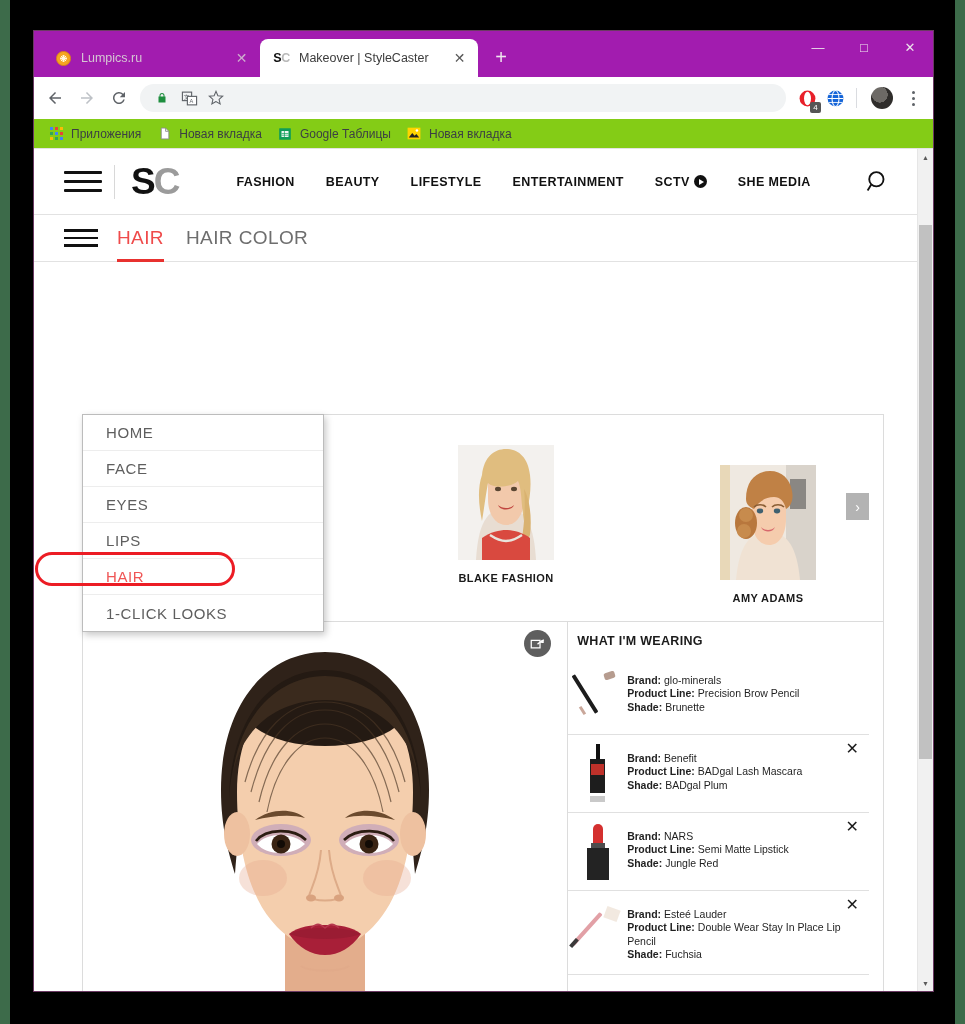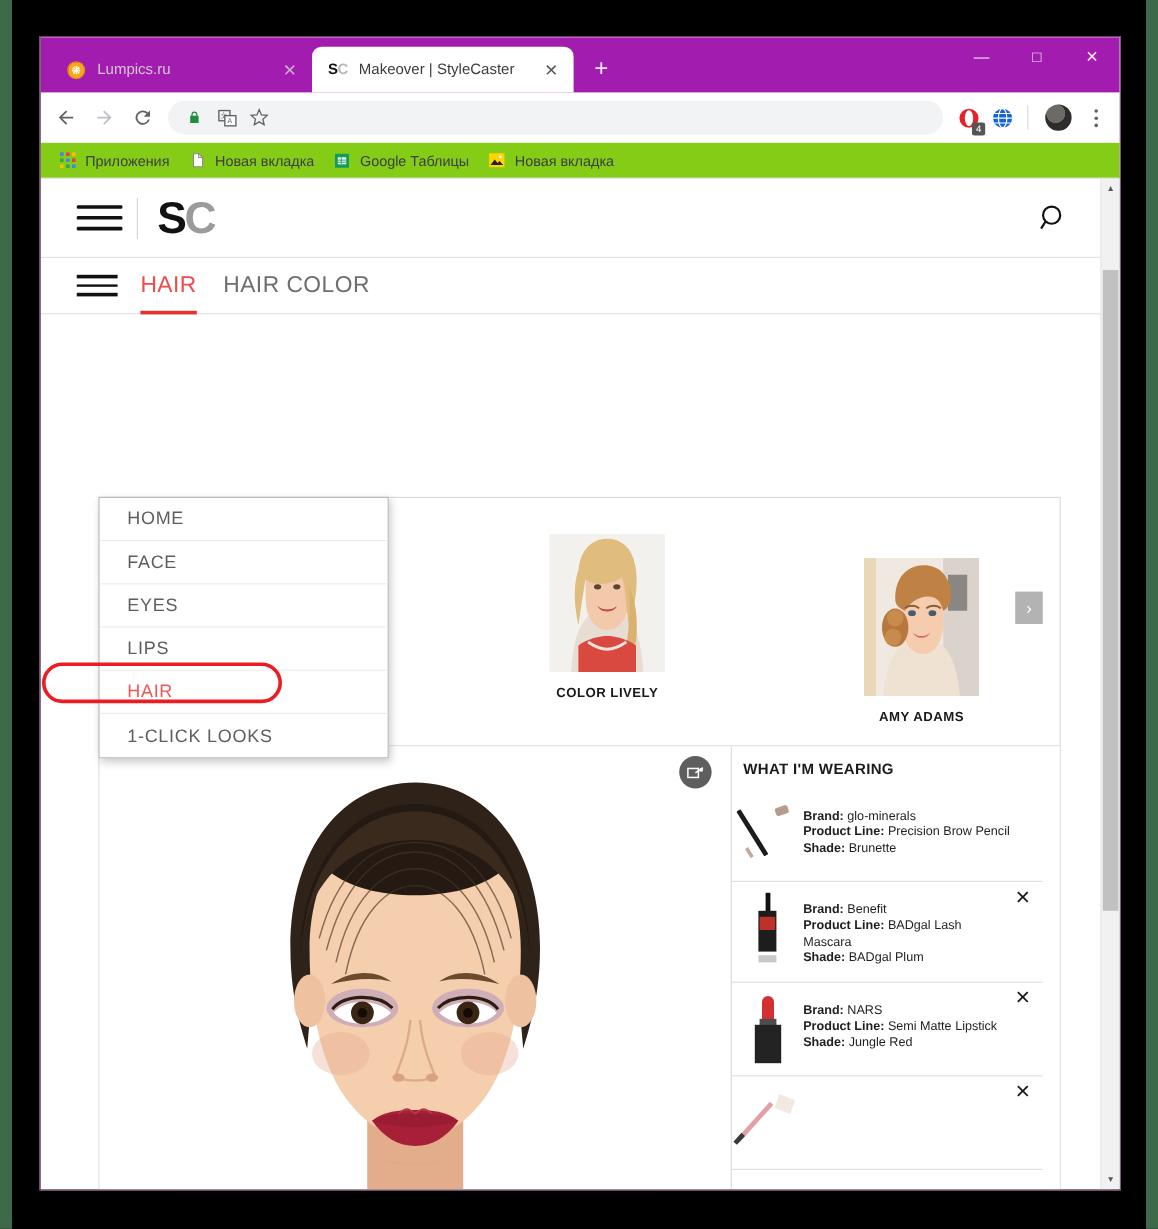--- a/index.html
+++ b/index.html
@@ -494,20 +494,41 @@
 
         <div class="site-header">
           <div class="hamburger">
               <i></i>
               <i></i>
               <i></i>
             </div>
           <div class="hdr-divider"></div>
           <div class="logo"><span class="s">S</span><span class="c">C</span></div>
 
+          <div class="mainnav">
+            <a>
+                <span>FASHION</span>
+              </a>
+            <a>
+                <span>BEAUTY</span>
+              </a>
+            <a>
+                <span>LIFESTYLE</span>
+              </a>
+            <a>
+                <span>ENTERTAINMENT</span>
+              </a>
+            <a>
+                <span>SCTV</span>
+                <span class="play-dot"></span>
+              </a>
+            <a>
+                <span>SHE MEDIA</span>
+              </a>
+          </div>
 
           <div class="search-btn">
             <svg width="26" height="26" viewBox="0 0 24 24">
                 <circle cx="10.5" cy="9.5" r="6.6" fill="none" stroke="#111" stroke-width="1.7"></circle>
                 <line x1="5.8" y1="14.4" x2="2.4" y2="19.8" stroke="#111" stroke-width="1.7"></line>
               </svg>
           </div>
         </div>
 
         <div class="subnav">
@@ -530,21 +551,21 @@
                 <path d="M30 28c0-14 8-22 18-22s18 8 18 22v26c0 16-8 26-18 26s-18-10-18-26z" fill="#f2c9ab"></path>
                 <path d="M24 30c2-18 12-26 24-26s22 8 24 26c2 16-2 34-6 46-3-16-2-32-6-40-6 6-24 8-30 2-2 10-4 26-6 38-3-14-5-32-0-46z" fill="#e0bd7f"></path>
                 <path d="M66 44c6 10 8 30 6 46-4 10-8 18-12 22 6-22 8-50 6-68z" fill="#d9b270"></path>
                 <ellipse cx="40" cy="44" rx="3" ry="2.2" fill="#5a4632"></ellipse>
                 <ellipse cx="56" cy="44" rx="3" ry="2.2" fill="#5a4632"></ellipse>
                 <path d="M40 60c4 4 12 4 16 0-2 6-14 6-16 0z" fill="#c0453f"></path>
                 <path d="M24 93c8-6 18-8 24-8s16 2 24 8v22H24z" fill="#d9493f"></path>
                 <path d="M32 90c6 4 10 6 16 6s10-2 16-6" fill="none" stroke="#e8e4dc" stroke-width="2.4"></path>
               </svg>
             </div>
-            <div class="nm">COLOR LIVELY</div>
+            <div class="nm">BLAKE FASHION</div>
           </div>
 
           <div class="celeb c2">
             <div class="thumb">
               <svg width="96" height="115" viewBox="0 0 96 115">
                 <rect width="96" height="115" fill="#efe9e1"></rect>
                 <rect x="66" y="0" width="30" height="115" fill="#d9d3cb"></rect>
                 <path d="M70 14h16v30H70z" fill="#3b3b3b" opacity=".5"></path>
                 <rect x="0" y="0" width="10" height="115" fill="#e8d8b8"></rect>
                 <path d="M16 115c3-32 12-48 32-48s29 16 32 48z" fill="#f0e2d3"></path>
@@ -692,20 +713,25 @@
 
               <div class="pitem">
                 <div class="xbtn">✕</div>
                 <div class="pimg">
                   <div class="lippencil">
                       <span class="sharp"></span>
                       <span class="body"></span>
                       <span class="tip"></span>
                     </div>
                 </div>
+                <div class="ptext">
+                  <div><b>Brand:</b> <span>Esteé Lauder</span></div>
+                  <div><b>Product Line:</b> <span>Double Wear Stay In Place Lip Pencil</span></div>
+                  <div><b>Shade:</b> <span>Fuchsia</span></div>
+                </div>
               </div>
 
               <div class="plist-scroll">
                 
               </div>
             </div>
           </div>
         </div>
 
         <div class="dropdown">

